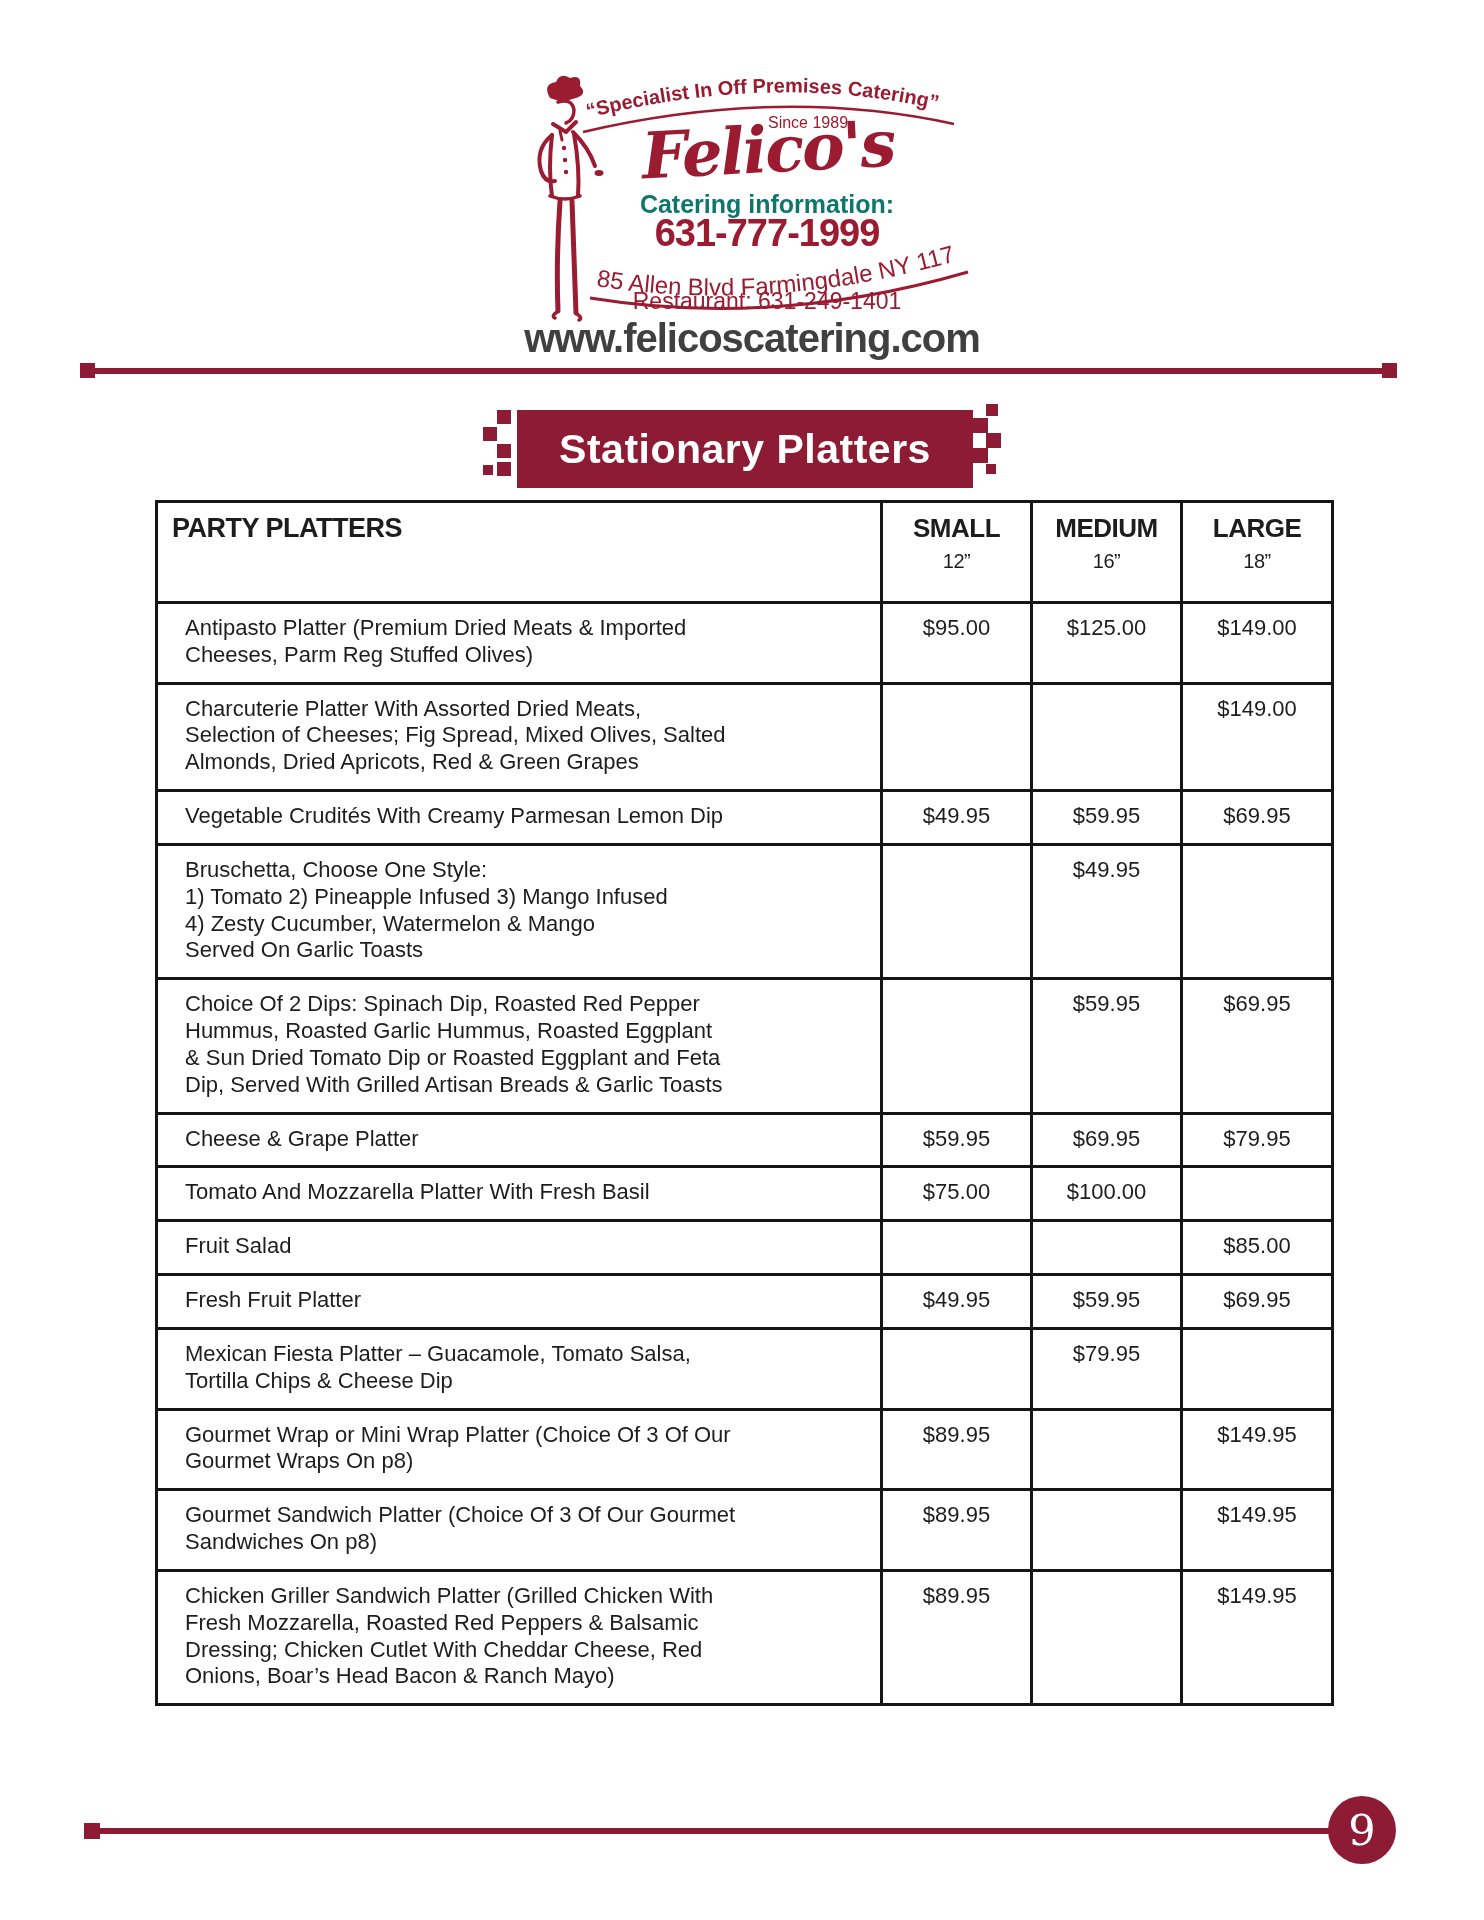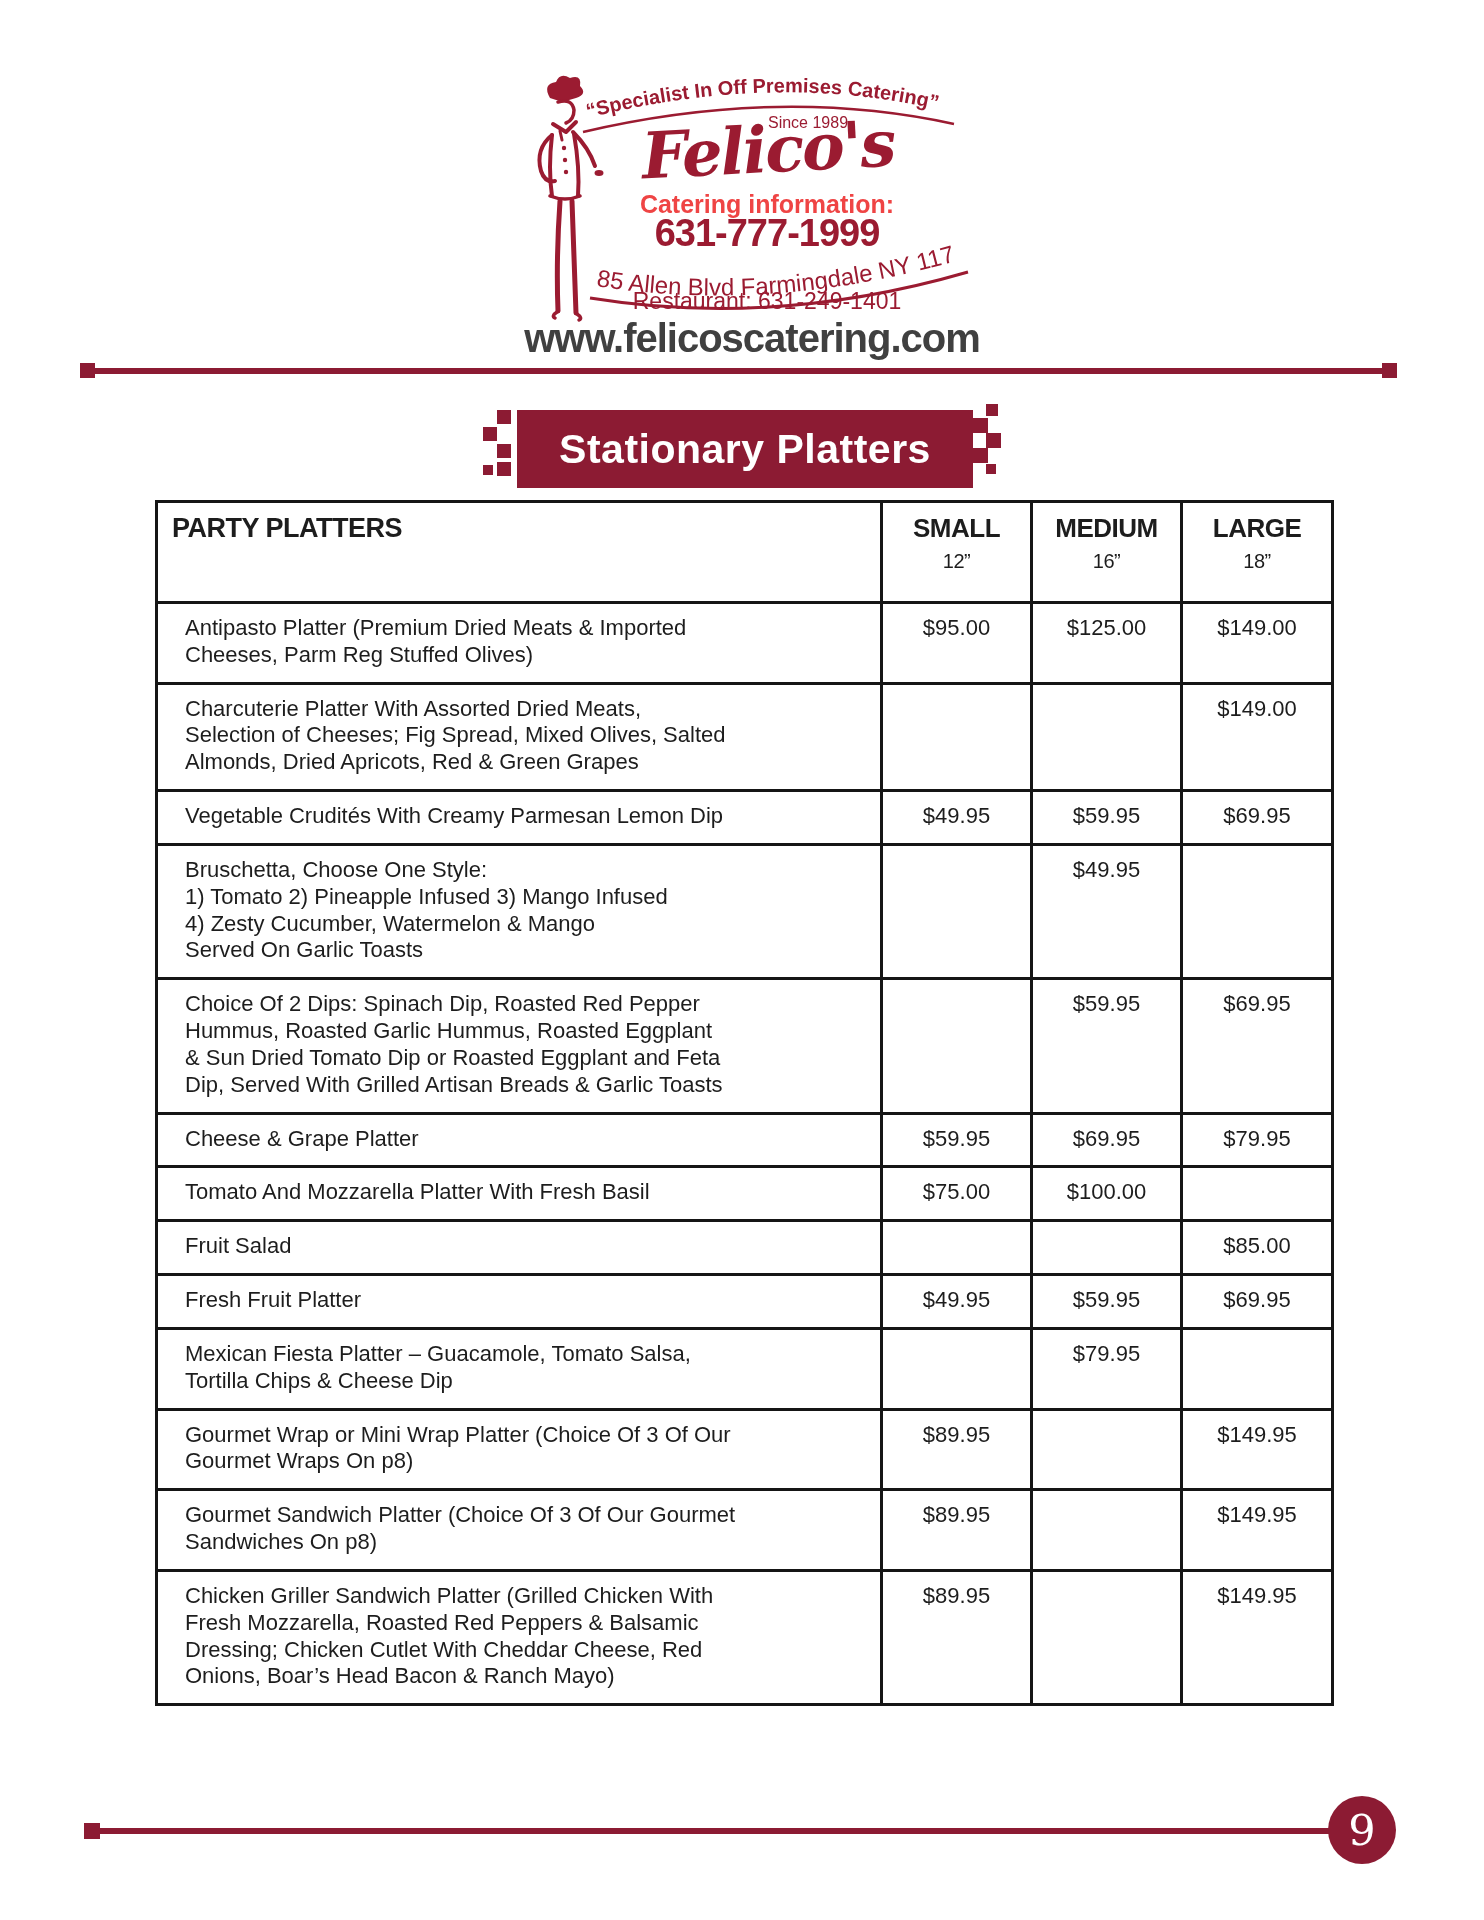--- a/index.html
+++ b/index.html
@@ -88,21 +88,21 @@
     <text font-family="Liberation Sans, sans-serif" font-size="20" font-weight="bold" fill="#9b1b31">
       <textPath href="#arcTop">“Specialist In Off Premises Catering”</textPath>
     </text>
     <text x="328" y="68" text-anchor="middle" font-family="Liberation Sans, sans-serif" font-size="16" fill="#9b1b31">Since  1989</text>
     <text font-family="Liberation Sans, sans-serif" font-size="24" fill="#9b1b31">
       <textPath href="#arcAddr">85 Allen Blvd Farmingdale NY 11735</textPath>
     </text>
   </svg>
 
   <div class="brand-script" style="color:#9b1b31;">Felico's</div>
-  <div class="catering-label" style="color:#ef4444;">Catering information:</div>
+  <div class="catering-label" style="color:#0f766e;">Catering information:</div>
   <div class="catering-phone" style="color:#9b1b31;">631-777-1999</div>
   <div class="restaurant-phone" style="color:#9b1b31;">Restaurant: 631-249-1401</div>
   <div class="website" style="color:#404040;">www.felicoscatering.com</div>
 
   <div class="rule" style="left:85px;top:368px;width:1305px;background:#8c1b33;"></div>
   <div class="rule-square" style="left:80px;top:363px;background:#8c1b33;"></div>
   <div class="rule-square" style="left:1382px;top:363px;background:#8c1b33;"></div>
 
   <div class="banner" style="background:#8c1b33;">
     <span>Stationary Platters</span>

